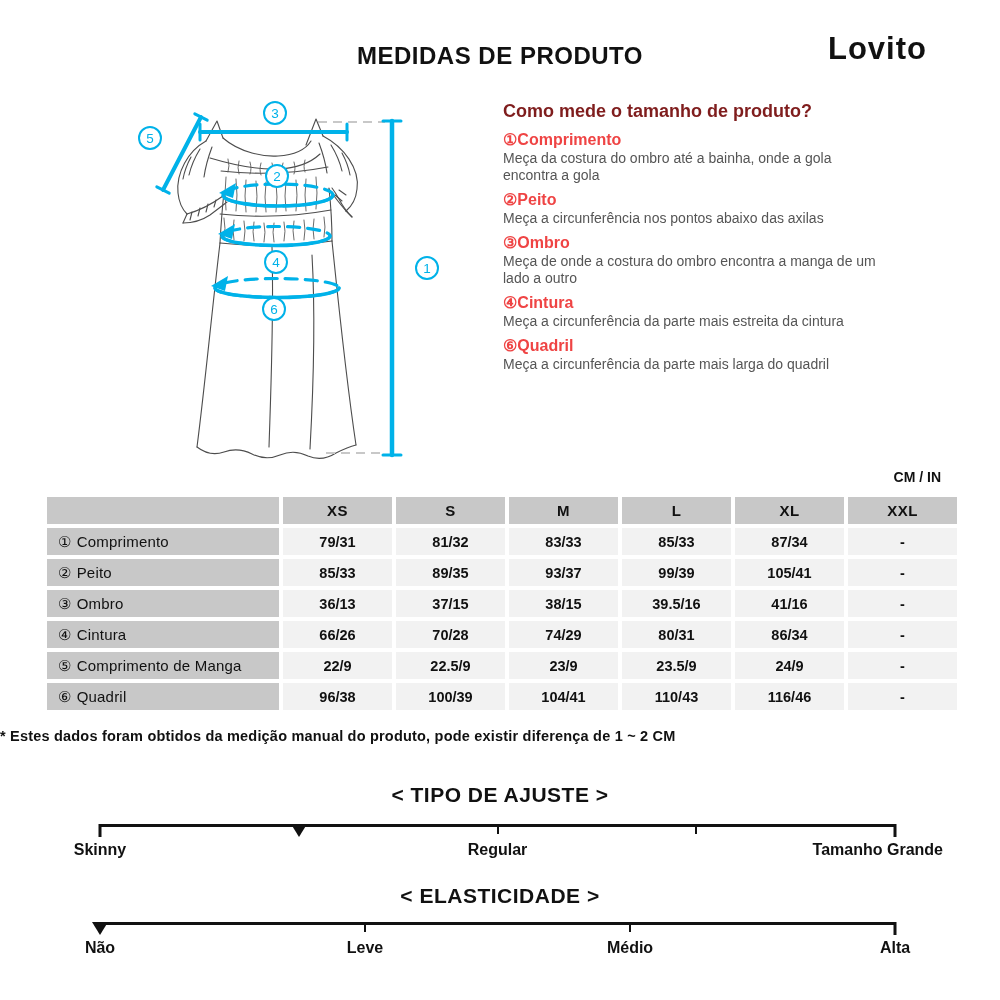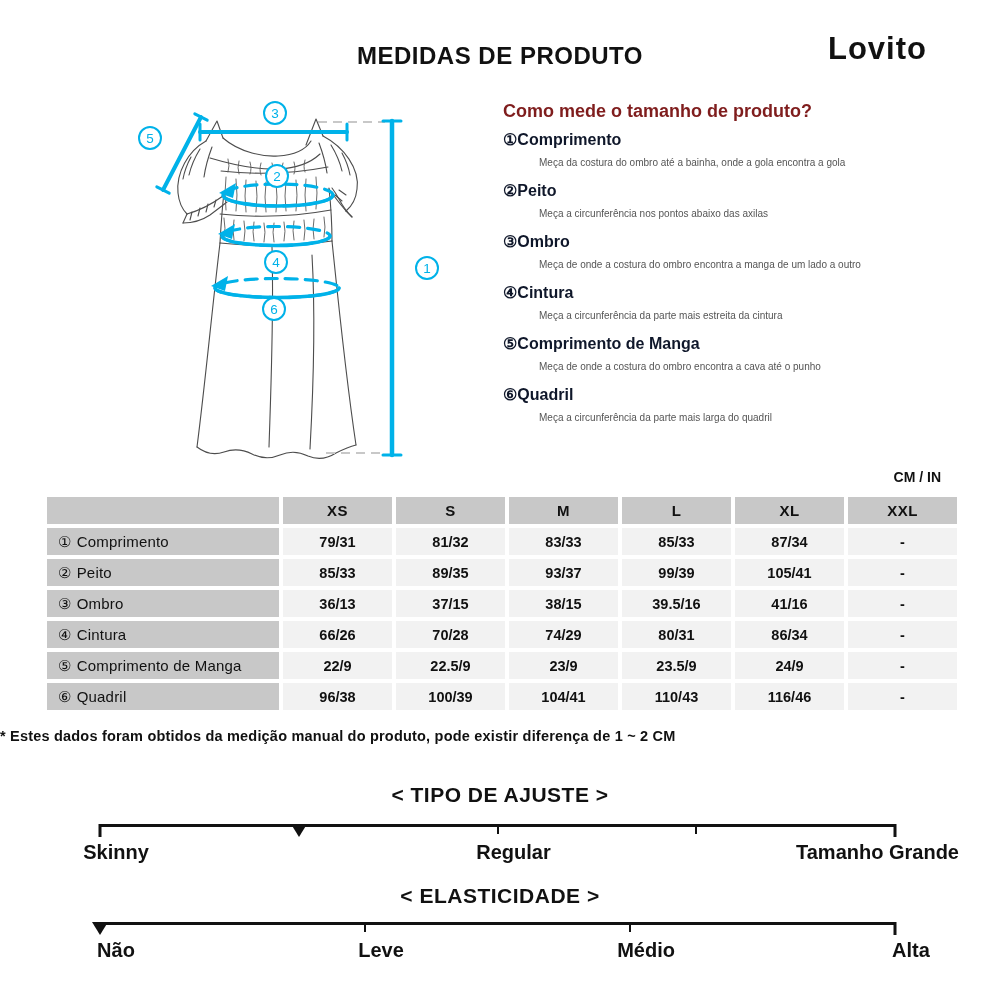--- a/index.html
+++ b/index.html
@@ -11,22 +11,22 @@
          font-size:24px;font-weight:bold;letter-spacing:.5px;}
   .brand{position:absolute;top:31px;left:828px;font-size:31px;font-weight:bold;letter-spacing:1px;}
 
   
   .diagram{position:absolute;left:120px;top:95px;width:340px;height:380px;}
 
   
   .guide{position:absolute;left:503px;top:101px;width:437px;}
   .guide h2{margin:0 0 8px 0;font-size:18px;font-weight:bold;color:#7f1d1d;}
   .gitem{margin-top:6px;}
-  .gitem .glabel{font-size:16px;font-weight:bold;line-height:20px;color:#0f172a;}
-  .gitem .gdesc{font-size:10px;line-height:25px;color:#555;width:378px;margin-left:36px;}
+  .gitem .glabel{font-size:16px;font-weight:bold;line-height:20px;color:#ef4444;}
+  .gitem .gdesc{font-size:14px;line-height:17px;color:#555;width:378px;}
 
   
   .units{position:absolute;top:469px;right:59px;font-size:14px;font-weight:bold;}
 
   
   .size-table{position:absolute;left:47px;top:497px;width:910px;display:grid;
               grid-template-columns:232px repeat(6,109px);gap:4px 4px;}
   .cell{height:27px;display:flex;align-items:center;justify-content:center;
         font-size:14.5px;font-weight:bold;background:#f2f2f2;}
   .cell.head{background:#c8c8c8;font-size:15px;letter-spacing:.5px;}
@@ -44,22 +44,22 @@
                font-size:21px;font-weight:bold;letter-spacing:.5px;}
   .scale-title.fit{top:783px;} .scale-title.stretch{top:884px;}
   .scale{position:absolute;left:100px;width:795px;height:60px;}
   .scale.fit{top:824px;} .scale.stretch{top:922px;}
   .scale-line{position:relative;height:3px;background:#111;}
   .tick{position:absolute;top:0;width:2px;height:10px;background:#111;transform:translateX(-50%);}
   .tick.end{width:3px;height:13px;}
   .marker{position:absolute;top:0;width:0;height:0;transform:translateX(-50%);
           border-left:8px solid transparent;border-right:8px solid transparent;
           border-top:13px solid #111;}
-  .scale-labels{position:absolute;top:17px;left:16px;width:100%;height:22px;
-                font-size:20px;font-weight:bold;text-decoration:underline;}
+  .scale-labels{position:absolute;top:17px;left:0;width:100%;height:22px;
+                font-size:16px;font-weight:bold;text-decoration:underline;}
   .scale-labels span{position:absolute;white-space:nowrap;}
   .pos-start{left:0;transform:translateX(-50%);}
   .pos-mid{left:50%;transform:translateX(-50%);}
   .pos-end-out{right:-48px;}
   .pos-third1{left:33.33%;transform:translateX(-50%);}
   .pos-third2{left:66.67%;transform:translateX(-50%);}
   .pos-end{right:0;transform:translateX(50%);}
 </style>
 </head>
 <body>
@@ -172,24 +172,20 @@
     </div>
     <div class="gitem">
       <div class="glabel"><span>③</span><span>Ombro</span></div>
       <div class="gdesc">Meça de onde a costura do ombro encontra a manga de um lado a outro</div>
     </div>
     <div class="gitem">
       <div class="glabel"><span>④</span><span>Cintura</span></div>
       <div class="gdesc">Meça a circunferência da parte mais estreita da cintura</div>
     </div>
     <div class="gitem">
-      <div class="glabel"><span>⑤</span><span>Comprimento de Manga</span></div>
-      <div class="gdesc">Meça de onde a costura do ombro encontra a cava até o punho</div>
-    </div>
-    <div class="gitem">
       <div class="glabel"><span>⑥</span><span>Quadril</span></div>
       <div class="gdesc">Meça a circunferência da parte mais larga do quadril</div>
     </div>
   </div>
 
   <div class="units">CM / IN</div>
 
   <div class="size-table">
     <div class="cell corner"></div>
     <div class="cell head">XS</div>

